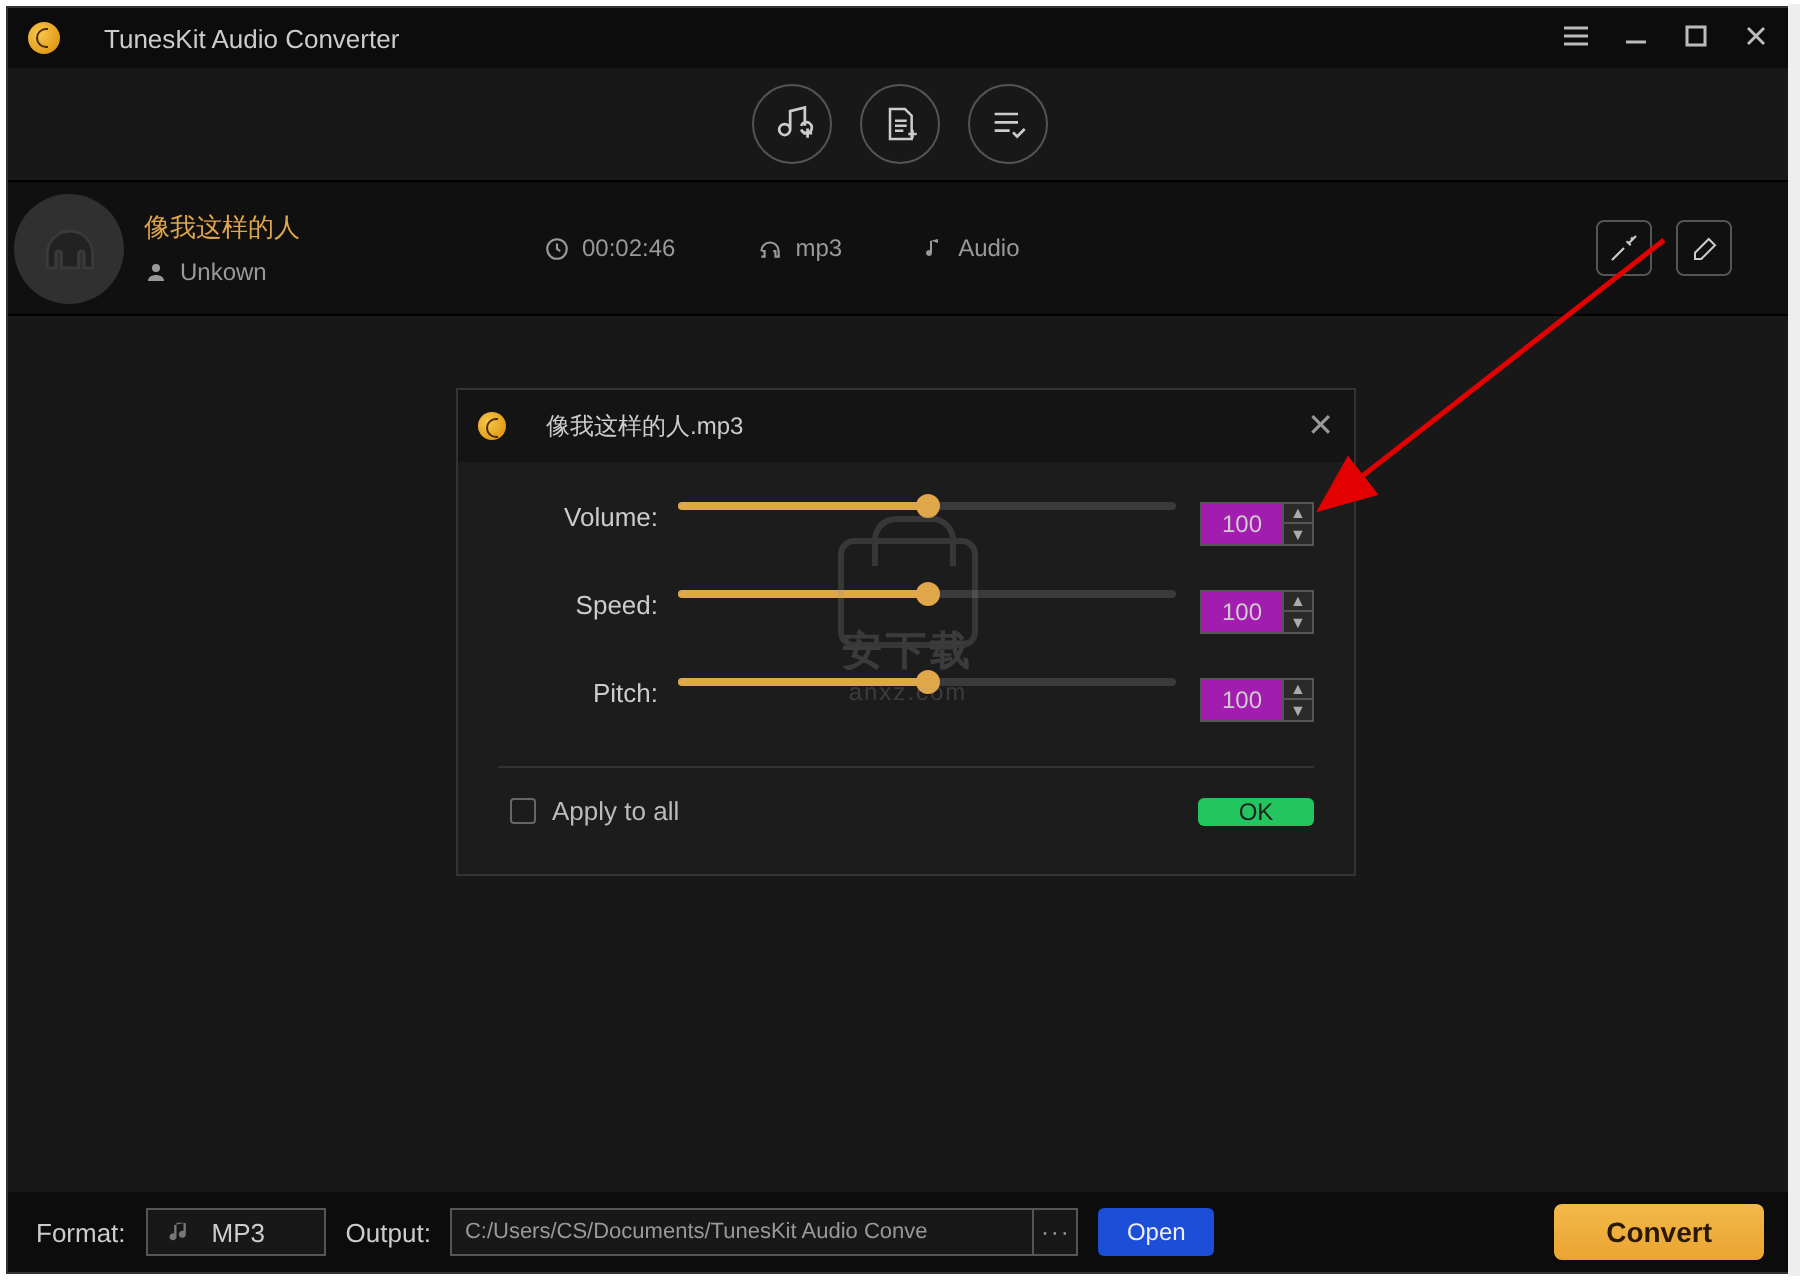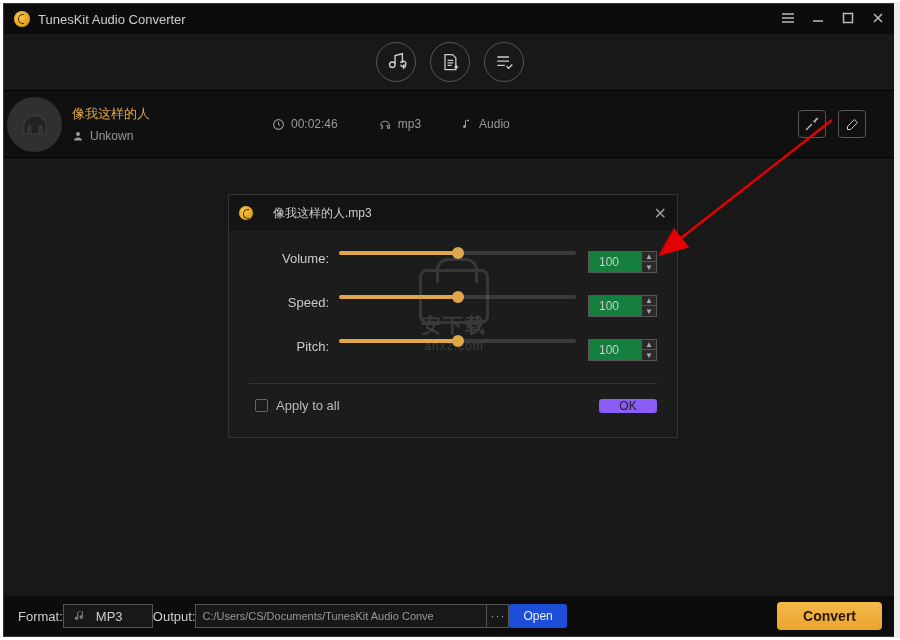--- a/index.html
+++ b/index.html
@@ -1,20 +1,20 @@
 <!DOCTYPE html>
 <html><head>
 <meta charset="utf-8">
 <style>
   * { box-sizing: border-box; margin: 0; padding: 0; font-family: "Segoe UI", Arial, sans-serif; }
   body { background: #fff; width: 900px; height: 640px; overflow: hidden; position: relative; }
   .window { position: absolute; left: 3px; top: 3px; width: 894px; height: 634px; background: #181818; border: 1px solid #333; }
   
   .titlebar { height: 30px; background: #0c0c0c; display: flex; align-items: center; padding: 0 10px; justify-content: space-between; }
-  .title-left { display: flex; align-items: center; gap: 8px; color: #ccc; font-size: 13px; }
+  .title-left { display: flex; align-items: center; gap: 22px; color: #ccc; font-size: 13px; }
   .logo { width: 16px; height: 16px; border-radius: 50%; background: radial-gradient(circle at 35% 35%, #f9c74f, #d68c00); position: relative; }
   .logo::after { content: ""; position: absolute; left: 4px; top: 3px; width: 5px; height: 8px; border: 1.5px solid #4a2b00; border-right: none; border-radius: 5px 0 0 5px; }
   .win-controls { display: flex; gap: 14px; color: #bbb; font-size: 14px; }
   .win-controls span { cursor: pointer; width: 16px; text-align: center; }
   
   .mainbar { height: 56px; display: flex; justify-content: center; align-items: center; gap: 14px; background:#181818; }
   .round-btn { width: 40px; height: 40px; border: 1.5px solid #555; border-radius: 50%; display: flex; align-items: center; justify-content: center; color: #ccc; cursor: pointer; }
   
   .track { height: 68px; display: flex; align-items: center; padding-right: 30px; background: #101010; border-top:1px solid #000; border-bottom:1px solid #000; }
   .track-art { width: 55px; height: 55px; background: #303030; border-radius: 50%; margin: 0 10px 0 3px; display: flex; align-items: center; justify-content: center; color:#222; }
@@ -28,38 +28,38 @@
   .panel { position:absolute; left:224px; top:190px; width:450px; background:#1c1c1c; border:1px solid #333; }
   .panel-header { height:36px; background:#141414; display:flex; align-items:center; padding:0 10px; justify-content:space-between; color:#ccc; font-size:12px; }
   .panel-header-left { display:flex; align-items:center; gap:20px; }
   .panel-close { font-size:16px; color:#999; cursor:pointer; }
   .panel-body { padding: 20px 20px 10px 20px; }
   .slider-row { display:flex; margin-bottom: 22px; }
   .slider-label { width:80px; text-align:right; color:#ccc; font-size:13px; margin-right:10px; }
   .slider-track { position:relative; flex:1; height:4px; background:#3a3a3a; border-radius:2px; margin-right:12px; }
   .slider-fill { position:absolute; left:0; top:0; height:100%; background:#e0a64a; border-radius:2px; }
   .slider-thumb { position:absolute; top:-4px; width:12px; height:12px; background:#e0a64a; border-radius:50%; transform:translateX(-50%); }
-  .spinner { display:flex; align-items:stretch; border:1px solid #555; background:#15803d; height:22px;gap:12px; }
+  .spinner { display:flex; align-items:stretch; border:1px solid #555; background:#a21caf; height:22px; }
   .spinner input { width:40px; background:transparent; border:none; color:#ccc; text-align:center; font-size:12px; outline:none; }
   .spinner-btns { display:flex; flex-direction:column; border-left:1px solid #555; }
   .spinner-btns div { width:14px; height:11px; background:#2a2a2a; color:#aaa; font-size:8px; display:flex; align-items:center; justify-content:center; cursor:pointer; }
   .spinner-btns div:first-child { border-bottom:1px solid #555; }
   .panel-sep { height:1px; background:#333; margin: 6px 0 14px 0; }
   .panel-footer { display:flex; align-items:center; justify-content:space-between; padding-bottom:14px;gap:21px; }
   .apply-all { display:flex; align-items:center; gap:8px; color:#bbb; font-size:13px; margin-left:6px; }
   .checkbox { width:13px; height:13px; border:1px solid #666; border-radius:2px; cursor:pointer; }
-  .ok-btn { width:58px; height:14px; background:#8b5cf6; color:#222; font-size:12px; border:none; border-radius:3px; cursor:pointer; }
+  .ok-btn { width:58px; height:14px; background:#22c55e; color:#222; font-size:12px; border:none; border-radius:3px; cursor:pointer; }
   
   .watermark { position:absolute; left:355px; top:265px; width:190px; height:100px; opacity:0.22; pointer-events:none; color:#aaa; text-align:center; }
   .watermark .bag { width:70px; height:55px; border:3px solid #999; border-radius:8px; margin:0 auto; position:relative; }
   .watermark .bag::before { content:""; position:absolute; top:-14px; left:14px; width:36px; height:22px; border:3px solid #999; border-bottom:none; border-radius:12px 12px 0 0; }
   .watermark .txt { font-size:20px; letter-spacing:2px; margin-top:-12px; font-weight:bold; position:relative; }
   .watermark .url { font-size:12px; letter-spacing:1px; }
   
-  .bottombar { position:absolute; left:0; right:0; bottom:0; height:40px; background:#0c0c0c; display:flex; align-items:center; padding:0 14px; color:#ccc; font-size:13px; }
+  .bottombar { position:absolute; left:0; right:0; bottom:0; height:40px; background:#0c0c0c; display:flex; align-items:center; padding:0 14px; gap:10px; color:#ccc; font-size:13px; }
   .fmt-box { display:flex; align-items:center; gap:8px; border:1px solid #555; padding:3px 8px; height:24px; cursor:pointer; min-width:90px; background:#181818; }
   .out-box { display:flex; align-items:center; border:1px solid #555; height:24px; background:#181818; }
   .out-box input { width:290px; background:transparent; border:none; color:#999; font-size:11px; padding:0 6px; outline:none; }
   .out-more { width:22px; height:100%; border-left:1px solid #555; color:#999; display:flex; align-items:center; justify-content:center; cursor:pointer; font-size:12px; letter-spacing:1px; }
   .open-btn { height:24px; padding:0 14px; background:#1d4ed8; color:#eee; font-size:12px; border:none; border-radius:3px; cursor:pointer; }
   .convert-btn { margin-left:auto; height:28px; padding:0 26px; background:linear-gradient(#f3b94a,#eaa431); color:#2a1800; font-size:14px; font-weight:bold; border:none; border-radius:4px; cursor:pointer; }
   
   .arrow-svg { position:absolute; left:0; top:0; pointer-events:none; }
   
   .edge { position:absolute; right:0; top:2px; width:6px; bottom:2px; background:#eee; }

